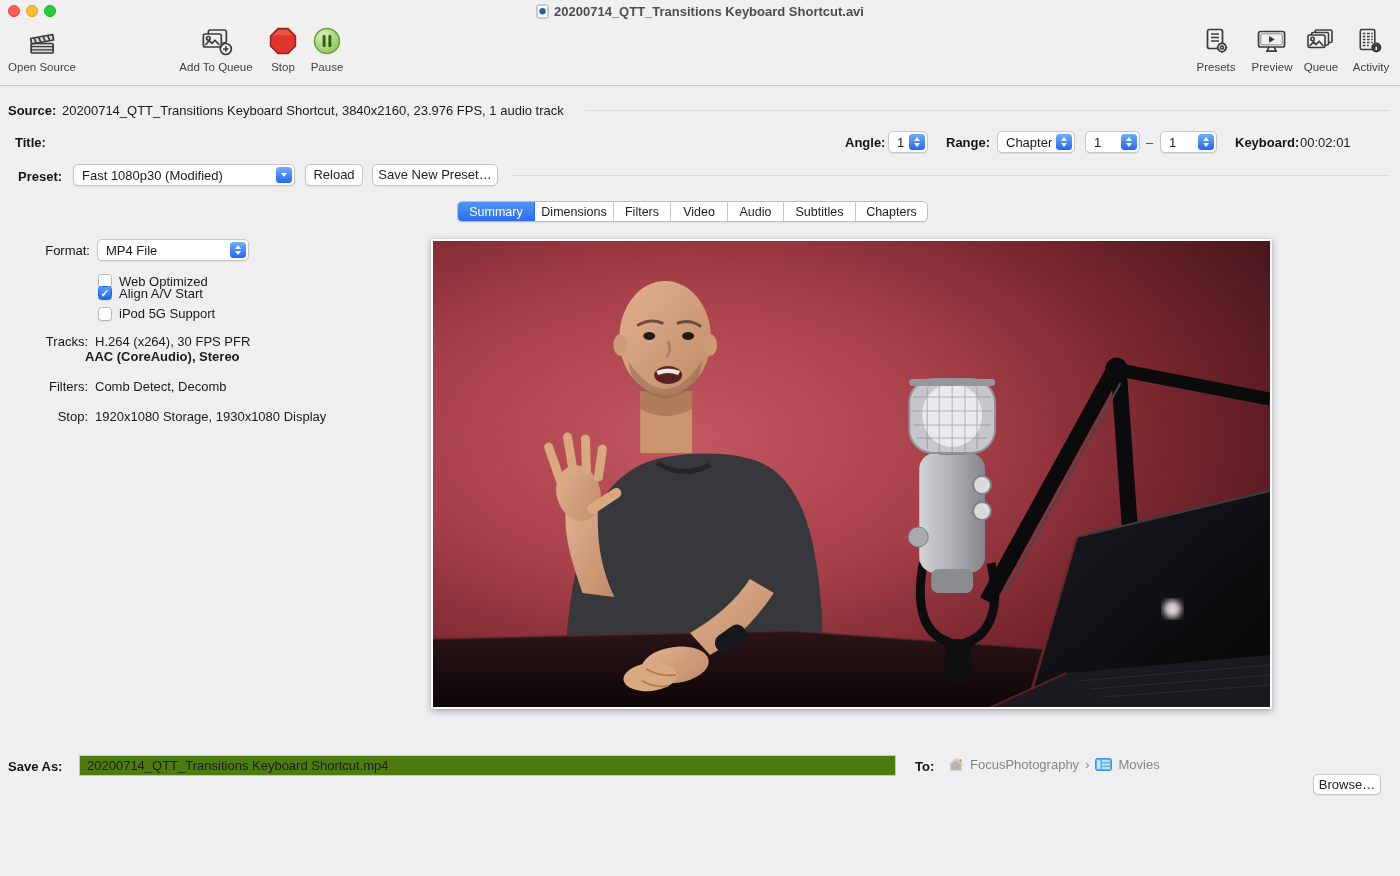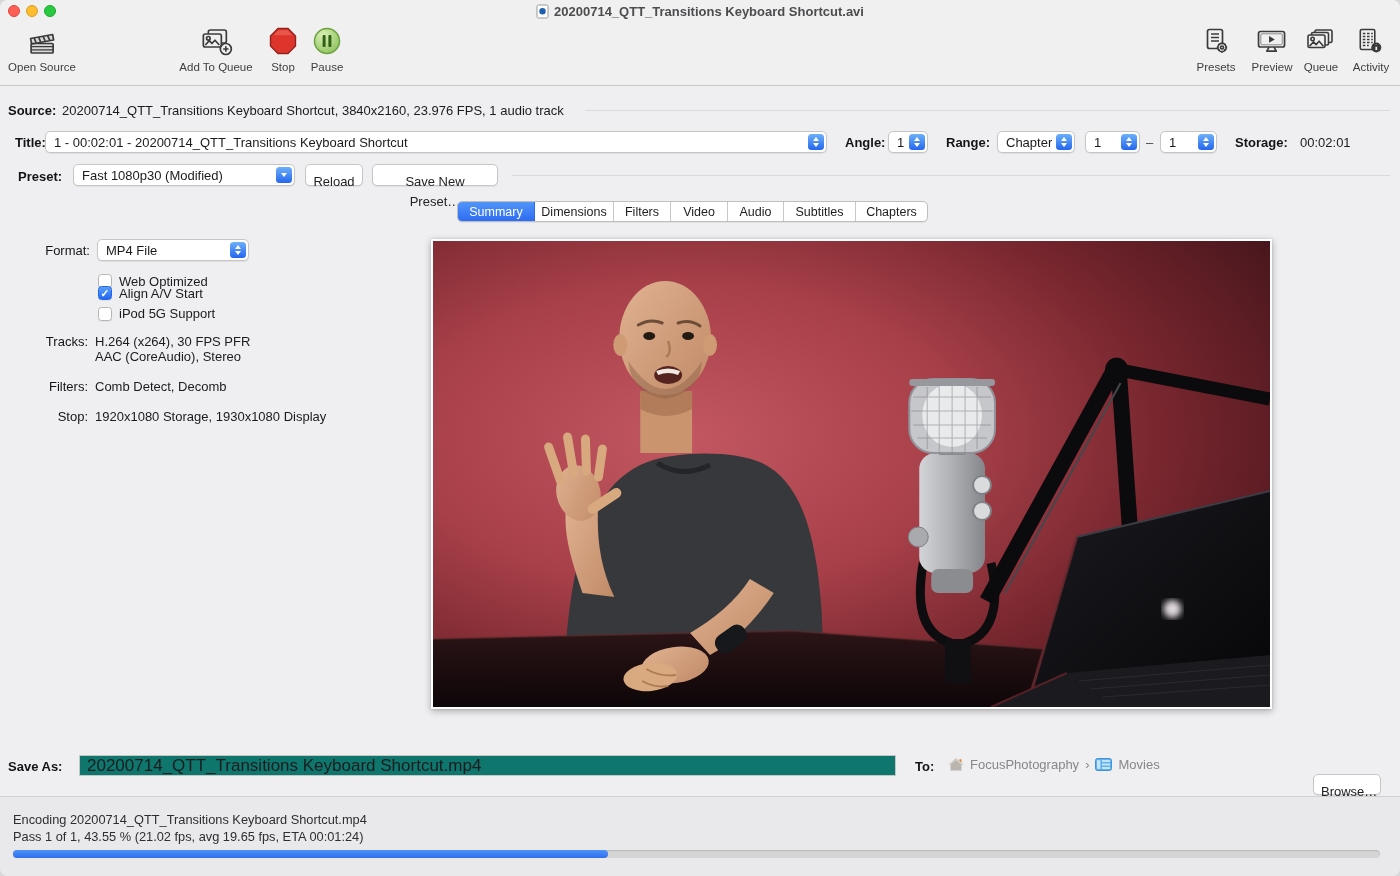--- a/index.html
+++ b/index.html
@@ -1,18 +1,18 @@
 <!DOCTYPE html>
 <html><head>
 <meta charset="utf-8">
 <style>
   html,body{margin:0;padding:0;background:#d8d8d8;}
   body{font-family:"Liberation Sans",sans-serif;-webkit-font-smoothing:antialiased;}
   .window{position:relative;width:1400px;height:876px;background:#efeef0;overflow:hidden;
-          color:#1b1b1d;font-size:13px;cursor:default;border-radius:8px;}
+          color:#1b1b1d;font-size:13px;cursor:default;}
   
   .chrome{position:absolute;top:0;left:0;right:0;height:85px;background:#f1f0f1;border-bottom:1px solid #c9c8c9;}
   .tl{position:absolute;top:5px;width:12px;height:12px;border-radius:50%;box-sizing:border-box;}
   .tl.red{left:8px;background:#ff5f57;border:1px solid #e0443e;}
   .tl.yellow{left:26px;background:#febc2e;border:1px solid #d89e24;}
   .tl.green{left:44px;background:#28c840;border:1px solid #1aab29;}
   .win-title{position:absolute;top:4px;left:0;right:0;text-align:center;font-size:13px;font-weight:bold;color:#4d4d4f;}
   .win-title svg{vertical-align:-3px;margin-right:5px;}
   .titem{position:absolute;top:24px;transform:translateX(-50%);text-align:center;color:#3e3e40;font-size:11.5px;white-space:nowrap;}
   .titem .ticon{height:36px;display:flex;align-items:center;justify-content:center;margin-bottom:1px;}
@@ -22,40 +22,40 @@
   .hairline{position:absolute;height:1px;background:#dbdadb;}
   .popup{position:absolute;height:22px;background:#fff;border:1px solid #c7c6c7;border-radius:5px;box-sizing:border-box;
          display:flex;align-items:center;padding:0 22px 0 8px;font-size:13px;box-shadow:0 1px 1px rgba(0,0,0,.07);overflow:hidden;}
   .popup .ptext{white-space:nowrap;overflow:hidden;}
   .stepper{position:absolute;right:2px;top:2px;bottom:2px;width:16px;border-radius:3.5px;
            background:linear-gradient(#6db0f9,#2566ee);display:flex;flex-direction:column;align-items:center;justify-content:center;gap:2px;}
   .arr-up{width:0;height:0;border-left:3.5px solid transparent;border-right:3.5px solid transparent;border-bottom:4px solid #fff;}
   .arr-dn{width:0;height:0;border-left:3.5px solid transparent;border-right:3.5px solid transparent;border-top:4px solid #fff;}
   .btn{position:absolute;height:22px;background:#fff;border:1px solid #c7c6c7;border-radius:5px;box-sizing:border-box;
        font-size:13px;text-align:center;line-height:20px;box-shadow:0 1px 1px rgba(0,0,0,.07);color:#232325;
-       font-family:"Liberation Sans",sans-serif;padding:7px;}
+       font-family:"Liberation Sans",sans-serif;padding:0;}
   
   .tabs{position:absolute;top:201px;left:457px;height:21px;display:flex;background:#fff;border:1px solid #bfbebf;
         border-radius:5px;overflow:hidden;box-sizing:border-box;box-shadow:0 1px 1px rgba(0,0,0,.06);}
   .tab{display:flex;align-items:center;justify-content:center;font-size:12.5px;color:#1d1d1f;border-right:1px solid #c9c8c9;box-sizing:border-box;text-align:right;}
   .tab:last-child{border-right:none;}
   .tab.selected{background:linear-gradient(#5295f7,#2d6cf2);color:#fff;border-right-color:#2d6cf2;}
   
   .rlabel{position:absolute;text-align:right;color:#141416;white-space:nowrap;}
   .cbrow{position:absolute;display:flex;align-items:center;gap:7px;height:16px;}
   .cbox{width:14px;height:14px;background:#fff;border:1px solid #b6b5b6;border-radius:3.5px;box-sizing:border-box;
         display:flex;align-items:center;justify-content:center;box-shadow:0 1px 1px rgba(0,0,0,.06);}
   .cbox.checked{background:linear-gradient(#58a0f8,#2366ee);border-color:#2366ee;}
   .cbox.checked::after{content:"✓";color:#fff;font-size:10.5px;font-weight:bold;line-height:1;}
   
   .preview{position:absolute;left:431px;top:239px;width:841px;height:470px;background:#fff;padding:2px;box-sizing:border-box;
            box-shadow:0 2px 7px rgba(0,0,0,.3),0 0 0 1px rgba(0,0,0,.04);}
   .preview svg{display:block;width:100%;height:100%;}
   
-  .textfield{position:absolute;background:#0f766e;border:1px solid #c6c5c6;box-sizing:border-box;font-size:17px;
+  .textfield{position:absolute;background:#4d7c0f;border:1px solid #c6c5c6;box-sizing:border-box;font-size:13px;
              padding:0 7px;color:#1c1c1e;font-family:"Liberation Sans",sans-serif;border-radius:1px;}
   .crumbs{position:absolute;display:flex;align-items:center;gap:6px;color:#878789;font-size:13px;}
   
   .statusbar{position:absolute;left:0;right:0;top:796px;bottom:0;background:#e9e8ea;border-top:1px solid #d2d1d2;}
   .status-text{position:absolute;left:13px;top:15px;font-size:12.8px;color:#2e2e30;line-height:16.5px;}
   .ptrack{position:absolute;left:13px;right:20px;top:53px;height:8px;border-radius:4px;background:#d6d5d6;
           box-shadow:inset 0 1px 1.5px rgba(0,0,0,.14);}
   .pfill{height:100%;border-radius:4px;background:linear-gradient(#4f92f6,#2f6ef0);width:0;}
 </style>
 </head>
@@ -184,27 +184,20 @@
         </div>
       <div>Activity</div>
     </div>
   </div>
 
   <div class="flabel" style="left:8px;top:103px;">Source:</div>
   <div class="fvalue" style="left:62px;top:103px;">20200714_QTT_Transitions Keyboard Shortcut, 3840x2160, 23.976 FPS, 1 audio track</div>
   <div class="hairline" style="left:585px;right:10px;top:110px;"></div>
 
   <div class="flabel" style="left:15px;top:135px;">Title:</div>
-  <div class="popup" style="left:45px;top:131px;width:782px;">
-    <span class="ptext">1 - 00:02:01 - 20200714_QTT_Transitions Keyboard Shortcut</span>
-    <span class="stepper">
-        <i class="arr-up"></i>
-        <i class="arr-dn"></i>
-      </span>
-  </div>
   <div class="flabel" style="left:845px;top:135px;">Angle:</div>
   <div class="popup" style="left:888px;top:131px;width:40px;">
     <span class="ptext">1</span>
     <span class="stepper">
         <i class="arr-up"></i>
         <i class="arr-dn"></i>
       </span>
   </div>
   <div class="flabel" style="left:946px;top:135px;">Range:</div>
   <div class="popup" style="left:997px;top:131px;width:78px;">
@@ -222,21 +215,21 @@
       </span>
   </div>
   <div class="fvalue" style="left:1146px;top:135px;color:#454547;">–</div>
   <div class="popup" style="left:1160px;top:131px;width:57px;">
     <span class="ptext">1</span>
     <span class="stepper">
         <i class="arr-up"></i>
         <i class="arr-dn"></i>
       </span>
   </div>
-  <div class="flabel" style="left:1235px;top:135px;">Storage:</div>
+  <div class="flabel" style="left:1235px;top:135px;">Keyboard:</div>
   <div class="fvalue" style="left:1300px;top:135px;">00:02:01</div>
 
   <div class="flabel" style="left:18px;top:169px;">Preset:</div>
   <div class="popup" style="left:73px;top:164px;width:222px;">
     <span class="ptext">Fast 1080p30 (Modified)</span>
     <span class="stepper" style="justify-content:center;">
         <i class="arr-dn"></i>
       </span>
   </div>
   <button class="btn" style="left:305px;top:164px;width:58px;">Reload</button>
@@ -268,21 +261,21 @@
   <div class="cbrow" style="left:98px;top:285px;">
     <span class="cbox checked"></span>
     <span>Align A/V Start</span>
   </div>
   <div class="cbrow" style="left:98px;top:305px;align-items:flex-end;">
     <span class="cbox"></span>
     <span>iPod 5G Support</span>
   </div>
   <div class="rlabel" style="left:18px;top:334px;width:70px;">Tracks:</div>
   <div class="fvalue" style="left:95px;top:334px;">H.264 (x264), 30 FPS PFR</div>
-  <div class="fvalue" style="left:95px;top:349px;">AAC (CoreAudio), Stereo</div>
+  <div class="fvalue" style="left:85px;top:349px;font-weight:bold;">AAC (CoreAudio), Stereo</div>
   <div class="rlabel" style="left:18px;top:379px;width:70px;">Filters:</div>
   <div class="fvalue" style="left:95px;top:379px;">Comb Detect, Decomb</div>
   <div class="rlabel" style="left:18px;top:409px;width:70px;">Stop:</div>
   <div class="fvalue" style="left:95px;top:409px;">1920x1080 Storage, 1930x1080 Display</div>
 
   <div class="preview">
     <svg viewBox="0 0 840 466" preserveAspectRatio="none">
       <defs>
         <radialGradient id="pbg" cx="30%" cy="42%" r="85%">
           <stop offset="0" stop-color="#c25761"></stop>
@@ -409,23 +402,14 @@
         <g fill="#cfe9fb" opacity="0.9">
           <rect x="7" y="2" width="8" height="2"></rect>
           <rect x="7" y="5.5" width="8" height="2"></rect>
           <rect x="7" y="9" width="8" height="2"></rect>
         </g>
       </svg>
     <span>Movies</span>
   </div>
   <button class="btn" style="left:1313px;top:774px;width:68px;height:21px;line-height:19px;">Browse…</button>
 
-  <div class="statusbar">
-    <div class="status-text">
-      <div>Encoding 20200714_QTT_Transitions Keyboard Shortcut.mp4</div>
-      <div>Pass 1 of 1, 43.55 % (21.02 fps, avg 19.65 fps, ETA 00:01:24)</div>
-    </div>
-    <div class="ptrack">
-      <div class="pfill" style="width: 43.55%;"></div>
-    </div>
-  </div>
 
 </div>
 
 </body></html>

